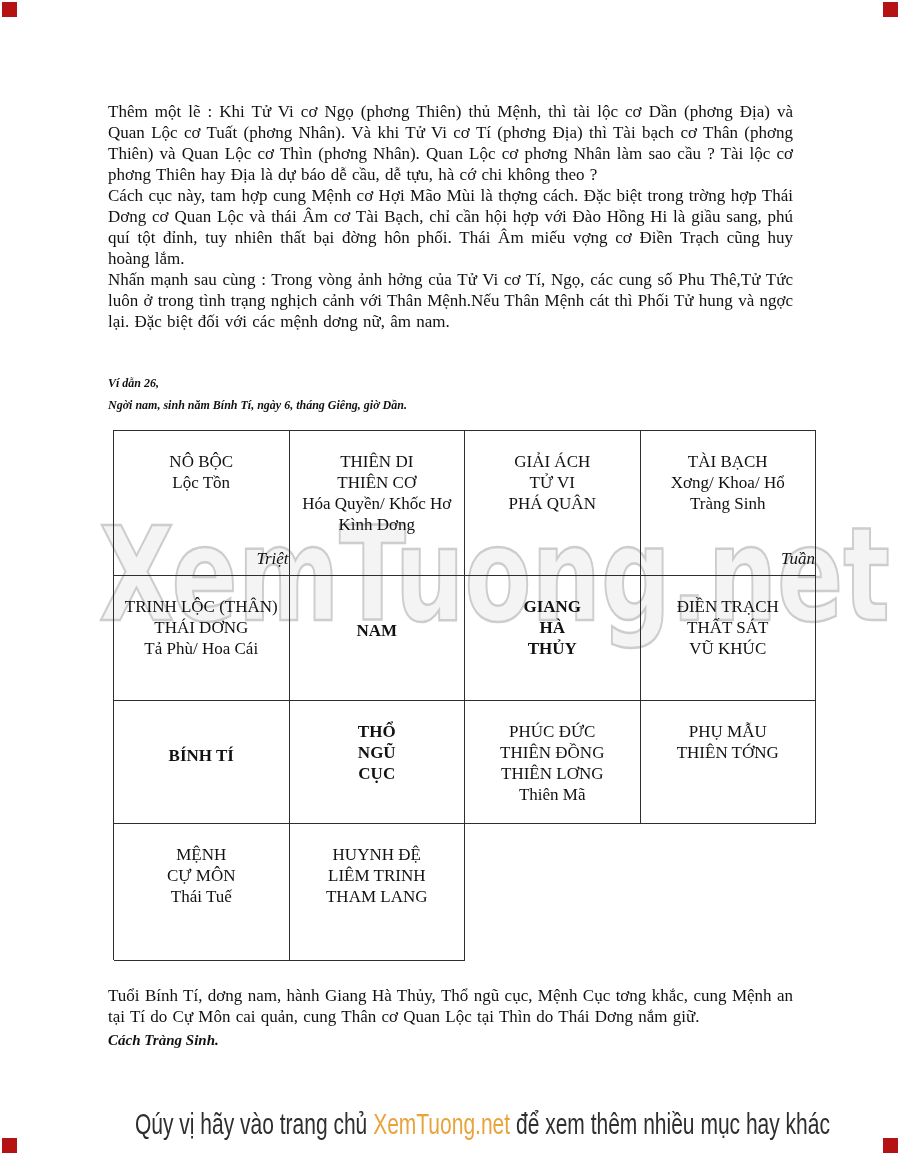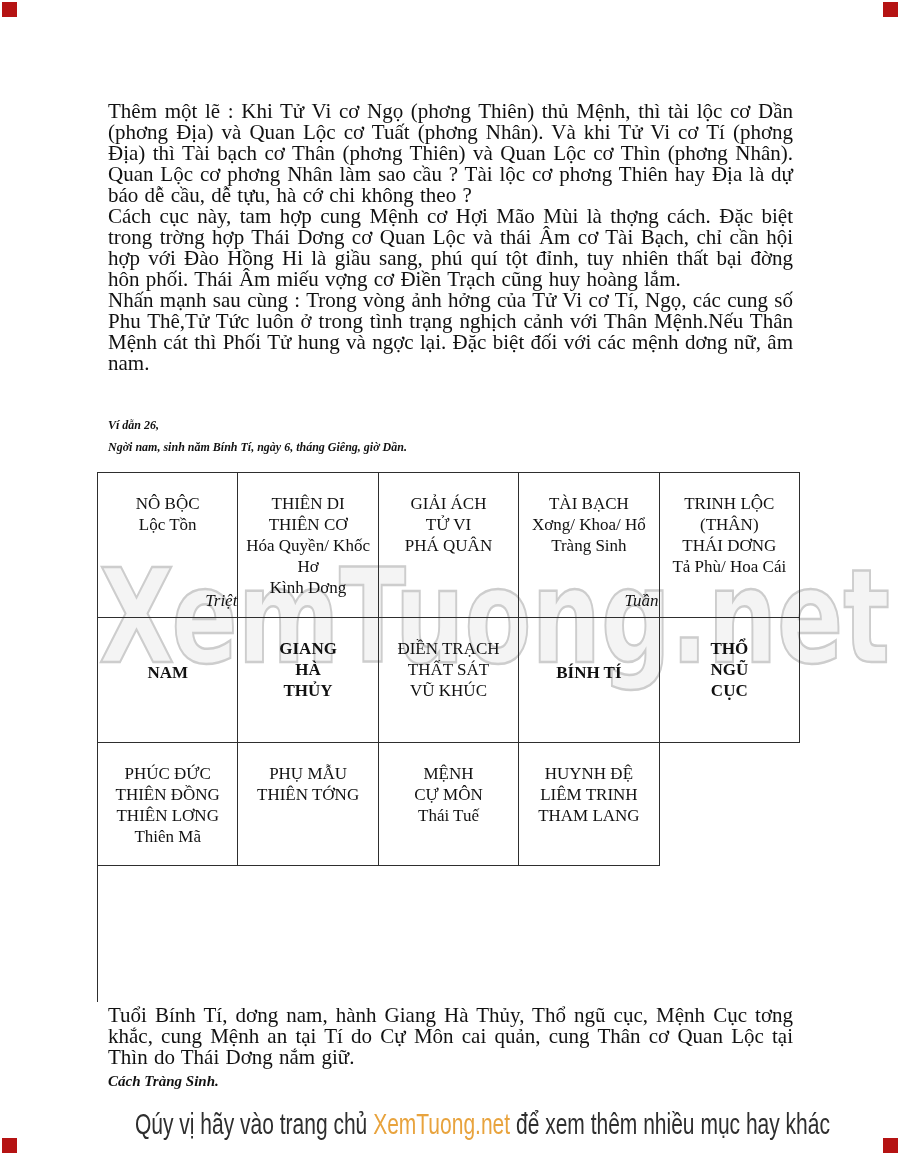--- a/index.html
+++ b/index.html
@@ -9,47 +9,47 @@
   }
   .page{position:absolute;inset:0;background:#fff;}
   
   .corner-mark{position:absolute;width:15px;height:15px;background:#b51313;}
   .corner-mark.tl{left:2px;top:2px;}
   .corner-mark.tr{right:2px;top:2px;}
   .corner-mark.bl{left:2px;bottom:12px;}
   .corner-mark.br{right:2px;bottom:12px;}
 
   .content{position:absolute;left:108px;top:101px;width:685px;}
-  .para{margin:0;font-size:21px;line-height:21px;text-align:justify;word-spacing:1px;}
+  .para{margin:0;font-size:17px;line-height:21px;text-align:justify;word-spacing:1px;}
   .example{margin-top:40px;font-size:12px;line-height:22px;font-weight:bold;font-style:italic;}
 
   .chart-wrap{position:relative;margin-left:-11px;margin-top:14px;width:703px;height:533px;}
   .watermark{
     position:absolute;left:2px;top:80px;z-index:0;
     font-family:"DejaVu Sans","Liberation Sans",sans-serif;
     font-weight:bold;font-size:130px;line-height:1;white-space:nowrap;
     color:#f4f4f4;-webkit-text-stroke:2.5px #cdcdcd;
     transform:scaleX(0.75);transform-origin:left center;
     pointer-events:none;
   }
   .t-grid{
     position:relative;z-index:1;width:703px;height:530px;box-sizing:border-box;
-    display:grid;grid-template-columns:repeat(5,1fr);grid-template-rows:145px 125px 123px 137px;
-    border-top:1.5px solid #2e2e2e;border-left:1.5px solid #2e2e2e;background:transparent;
+    display:grid;grid-template-columns:repeat(4,1fr);grid-template-rows:145px 125px 123px 137px;
+    border-top:1.5px solid #2e2e2e;border-left:1.5px solid #2e2e2e;background:transparent;margin-left:16px;
   }
   .cell{
     position:relative;box-sizing:border-box;
     border-right:1.5px solid #2e2e2e;border-bottom:1.5px solid #2e2e2e;
     padding-top:20px;text-align:center;font-size:17px;line-height:21px;
   }
   .cell.bold{font-weight:bold;}
   .cell.mid{padding-top:44px;}
   .corner-label{position:absolute;bottom:6px;left:0;right:0;text-align:right;font-style:italic;font-weight:normal;font-size:17px;}
 
-  .summary{}
+  .summary{margin-top:22px;}
   .cach{margin:2px 0 0 0;font-size:15px;font-weight:bold;font-style:italic;line-height:22px;}
 
   .footer{
     position:absolute;left:0;top:1107px;width:900px;text-align:center;
     font-family:"Liberation Sans","DejaVu Sans",sans-serif;
     font-size:30px;font-weight:500;color:#2e2e2e;white-space:nowrap;
     transform:scaleX(0.70);transform-origin:center;
   }
   .footer .brand{color:#e8a33d;}
 </style>

